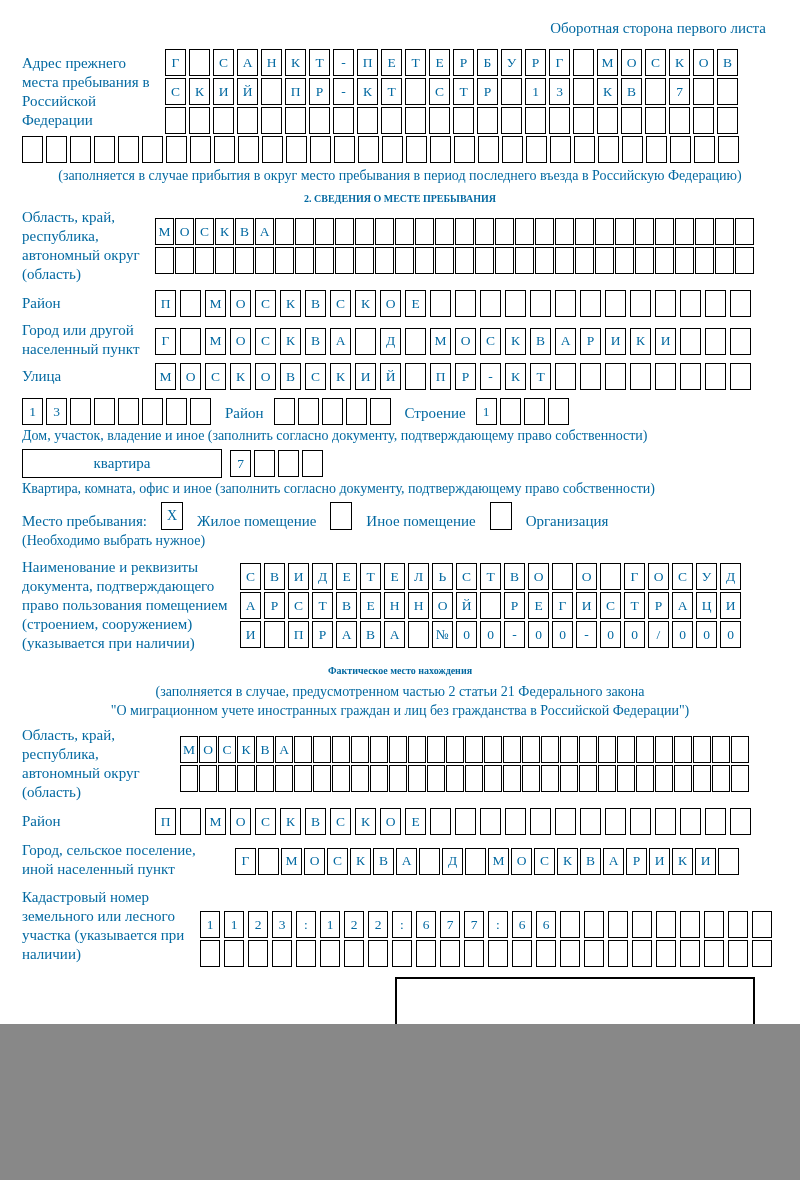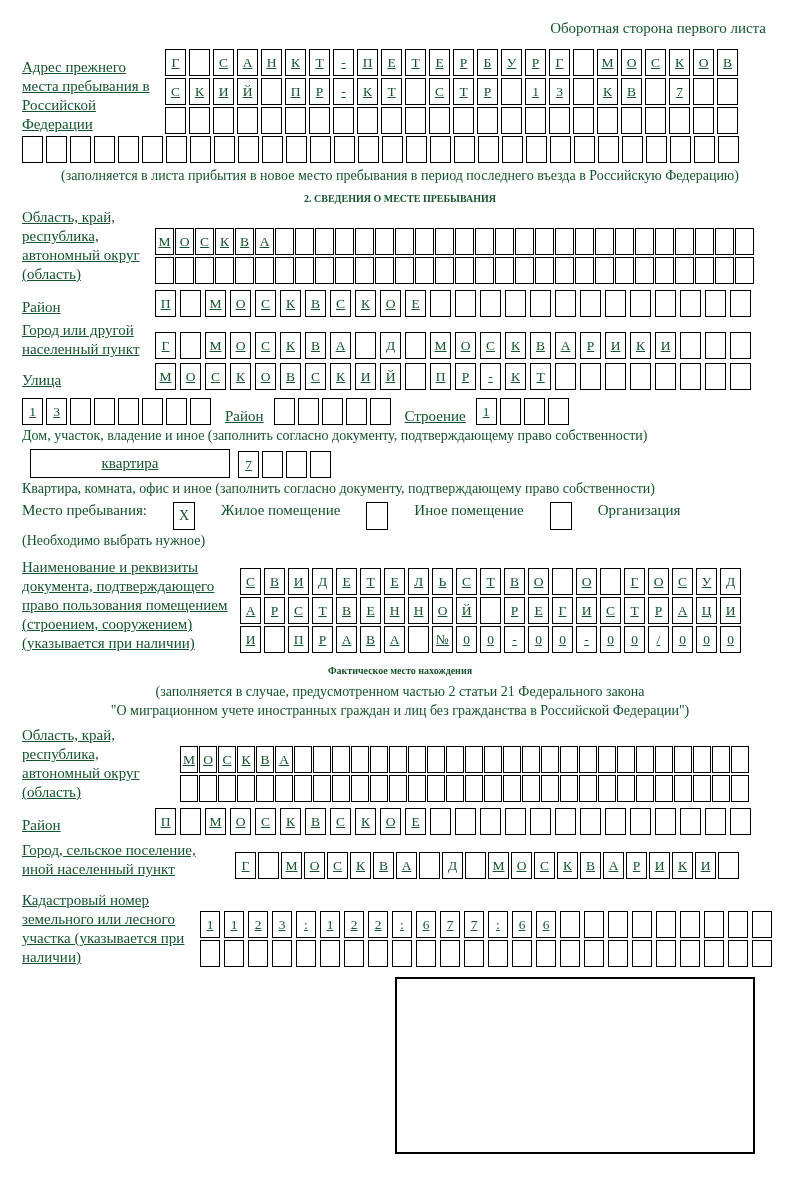--- a/index.html
+++ b/index.html
@@ -1,32 +1,32 @@
 <!DOCTYPE html>
 <html><head>
 <meta charset="utf-8">
 <style>
   * { margin:0; padding:0; box-sizing:border-box; }
   html,body { background:#888; }
   .page {
     position:relative;
-    width:800px; height:1180px;
+    width:800px; height:1024px;
     margin:0 auto;
     background:#fff;
-    color:#14532d;
+    color:#0369a1;
     font-family:"Liberation Serif", serif;
     padding:12px 22px 0 22px;
     overflow:hidden;
   }
   .hdr-right { text-align:right; font-size:15px; padding-right:12px; margin-top:8px; }
 
   .lbl { font-size:15px; line-height:19px; }
   .w135{width:135px;} .w125{width:125px;} .w150{width:150px;} .w170{width:170px;} .w205{width:205px;} .w210{width:210px;}
 
-  .row-flex { display:flex; align-items:flex-end; gap:8px;text-decoration:underline; }
+  .row-flex { display:flex; align-items:center; gap:8px; }
   .rows > * + * { margin-top:2px; }
 
   .cells { display:flex; gap:3px; }
   .cells.gap1{gap:1px;} .cells.gap2{gap:2px;} .cells.gap4{gap:4px;}
   .cell {
     width:21px; height:27px; flex:0 0 auto;
     border:1.5px solid #000;
     display:inline-flex; align-items:center; justify-content:center;
     font-size:13.5px;
   }
@@ -35,24 +35,24 @@
   .caption { font-size:14px; line-height:18px; }
   .center { text-align:center; }
 
   .sec-title { text-align:center; font-weight:bold; font-size:10px; }
 
   .wide-box {
     height:29px; border:1.5px solid #000;
     display:flex; align-items:center; justify-content:center;
     font-size:15px; flex:0 0 auto;
   }
-  .wb165{width:165px;} .wb200{width:200px;margin-left:8px;}
+  .wb165{width:165px;} .wb200{width:200px;}
   .inline-lbl { font-size:15px; padding:4px 2px 0 6px; white-space:nowrap; }
 
-  .stay-row { display:flex; align-items:flex-start; gap:26px; font-size:15px; }
+  .stay-row { display:flex; align-items:flex-end; gap:14px; font-size:15px; }
   .checkbox {
     width:22px; height:28px; border:1.5px solid #000; flex:0 0 auto;
     display:inline-flex; align-items:center; justify-content:center; font-size:14px;
   }
 
   .footer { position:relative; height:280px; margin-top:10px; }
   .stamp-box {
     position:absolute; left:373px; top:0;
     width:360px; height:177px;
     border:2px solid #000;
@@ -178,21 +178,21 @@
         <span class="cell"></span>
         <span class="cell"></span>
         <span class="cell"></span>
         <span class="cell"></span>
         <span class="cell"></span>
         <span class="cell"></span>
         <span class="cell"></span>
         <span class="cell"></span>
         <span class="cell"></span>
       </div>
-    <div class="caption center mt4">(заполняется в листа прибытия в новое место пребывания в период последнего въезда в Российскую Федерацию)</div>
+    <div class="caption center mt4">(заполняется в случае прибытия в округ место пребывания в период последнего въезда в Российскую Федерацию)</div>
   </section>
 
   <div class="sec-title mt8">2. СВЕДЕНИЯ О МЕСТЕ ПРЕБЫВАНИЯ</div>
 
   <div class="row-flex mt4">
     <div class="lbl w125">Область, край, республика, автономный округ (область)</div>
     <div class="rows">
       <div class="cells gap1 sz19">
           <span class="cell">М</span>
           <span class="cell">О</span>

